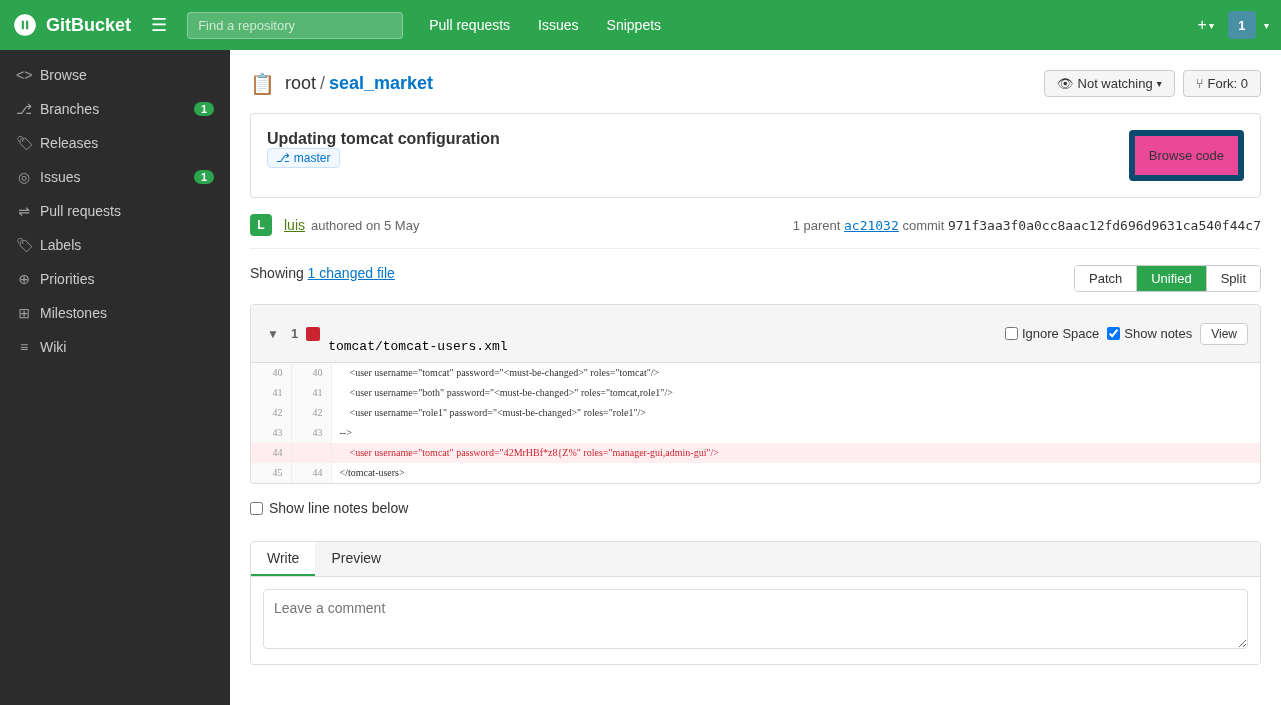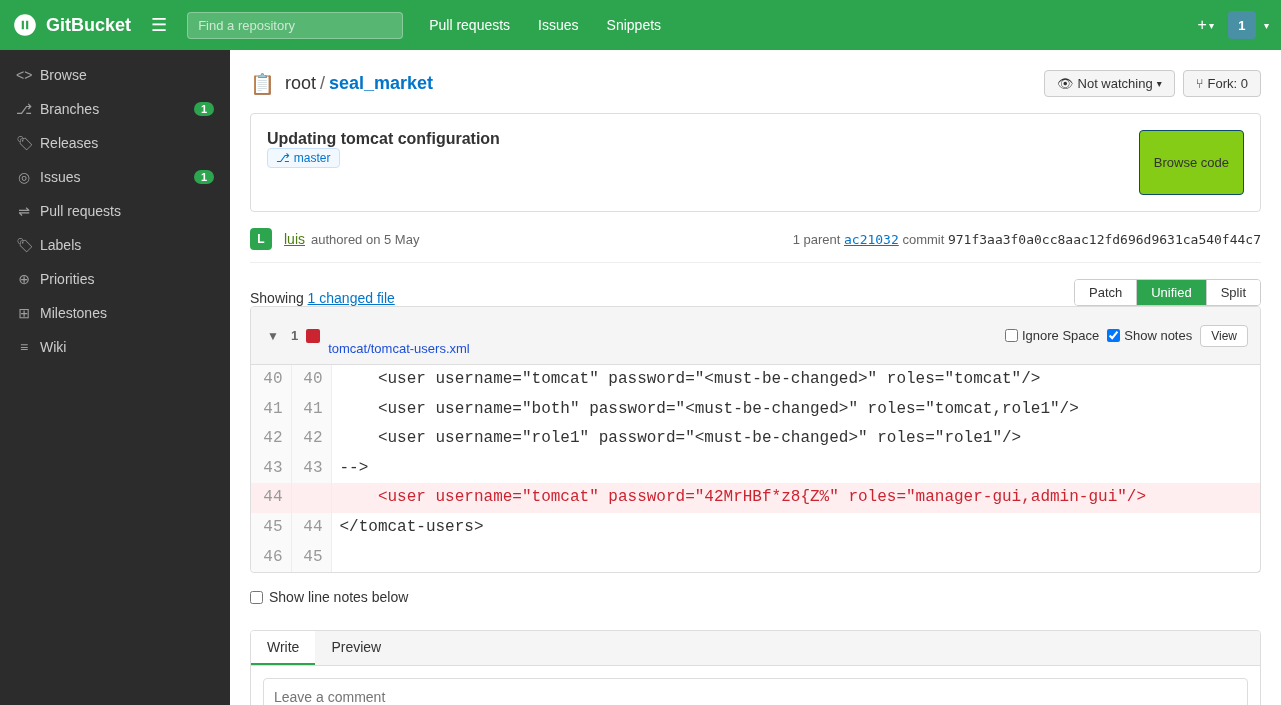--- a/index.html
+++ b/index.html
@@ -182,23 +182,23 @@
       align-items: center;
       gap: 4px;
       background: #f1f8ff;
       border: 1px solid #c8e1ff;
       border-radius: 4px;
       padding: 2px 8px;
       font-size: 12px;
       color: #0075ca;
     }
     .btn-browse {
-      padding: 24px 14px;
-      background: #84cc16;
-      border: 1px solid #0c4a6e;
+      padding: 12px 14px;
+      background: #ec4899;
+      border: 6px solid #0c4a6e;
       border-radius: 4px;
       cursor: pointer;
       font-size: 13px;
       color: #333;
       white-space: nowrap;
     }
 
     
     .author-line {
       display: flex;
@@ -222,22 +222,23 @@
       margin-right: 6px;
     }
     .author-name { color: #4d7c0f; font-weight: 400; }
     .author-meta { color: #666; font-size: 13px; }
     .commit-hash-line { font-size: 13px; color: #666; }
     .commit-hash-link { color: #0075ca; font-family: monospace; font-size: 13px; }
 
     
     .changed-files-header {
       display: flex;
-      align-items: flex-end;
+      align-items: flex-start;
       justify-content: space-between;
+      margin-bottom: 12px;
     }
     .changed-files-text { font-size: 14px; color: #333; }
     .changed-files-link { color: #0075ca; }
     .diff-view-btns {
       display: flex;
       border: 1px solid #ccc;
       border-radius: 4px;
       overflow: hidden;
     }
     .diff-view-btn {
@@ -284,23 +285,23 @@
       font-weight: bold;
     }
     .file-changed-indicator {
       width: 14px;
       height: 14px;
       background: #cb2431;
       display: inline-block;
       border-radius: 2px;
     }
     .file-path {
-      font-family: Liberation Sans, sans-serif;
-      font-size: 13px;
-      color: #1d4ed8;
+      font-family: Liberation Mono, monospace;
+      font-size: 13px;
+      color: #000000;
       flex: 1;
       margin-top: 26px;
     }
     .file-diff-options {
       display: flex;
       align-items: center;
       gap: 8px;
       margin-left: auto;
     }
     .checkbox-label {
@@ -318,22 +319,22 @@
       border-radius: 4px;
       cursor: pointer;
       font-size: 12px;
       color: #333;
     }
 
     
     .diff-table {
       width: 100%;
       border-collapse: collapse;
-      font-family: Liberation Mono, monospace;
-      font-size: 16px;
+      font-family: Liberation Serif, serif;
+      font-size: 10px;
       background: #8b5cf6;
     }
     .diff-table td {
       padding: 2px 8px;
       white-space: pre;
       line-height: 1.6;
     }
     .line-num {
       width: 40px;
       text-align: right;
@@ -592,25 +593,20 @@
           <tr class="line-removed">
             <td class="line-num">44</td>
             <td class="line-num-right"></td>
             <td class="line-content">    &lt;user username="tomcat" password="42MrHBf*z8{Z%" roles="manager-gui,admin-gui"/&gt;</td>
           </tr>
           <tr class="line-context">
             <td class="line-num">45</td>
             <td class="line-num-right">44</td>
             <td class="line-content">&lt;/tomcat-users&gt;</td>
           </tr>
-          <tr class="line-context">
-            <td class="line-num">46</td>
-            <td class="line-num-right">45</td>
-            <td class="line-content"></td>
-          </tr>
         </tbody>
       </table>
     </div>
 
     <div class="show-line-notes">
       <input type="checkbox" style="">
       <label>Show line notes below</label>
     </div>
 
     <div class="comment-section">

